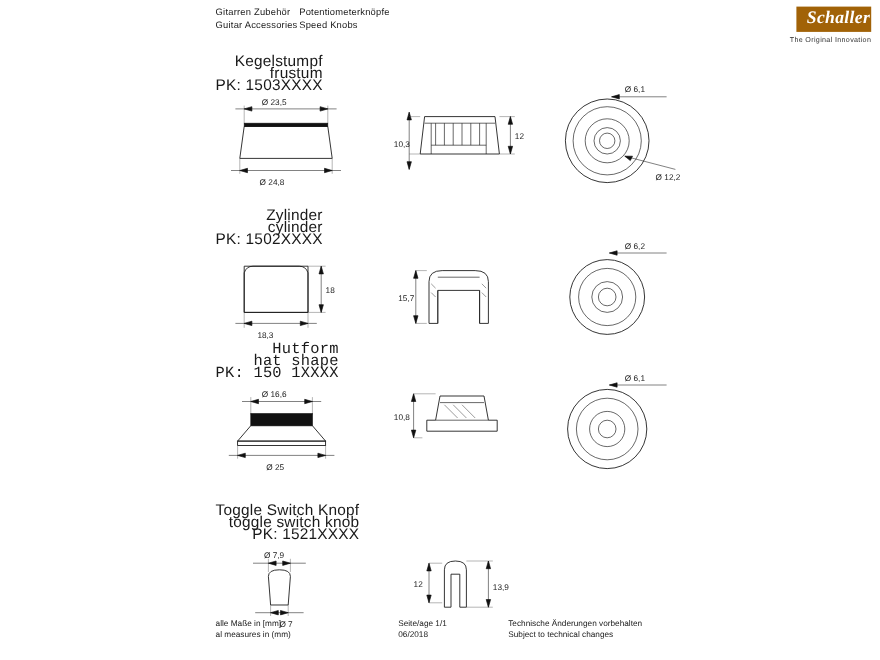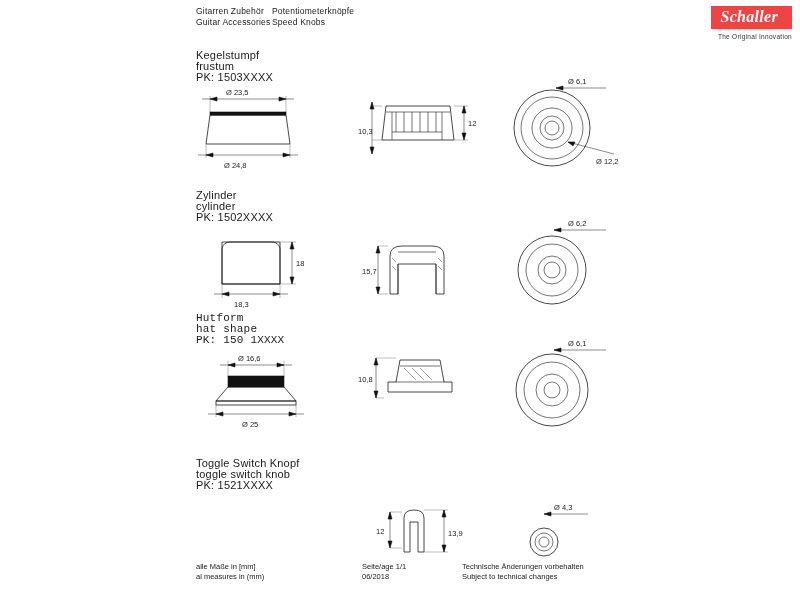--- a/index.html
+++ b/index.html
@@ -15,26 +15,26 @@
 
   
   .header{position:absolute;left:196px;top:6px;width:600px;height:40px;}
   .hdr-col{position:absolute;font-size:8.5px;line-height:11px;letter-spacing:.2px;}
   .hdr-col .de{color:#1a1a1a;}
   .hdr-col .en{color:#1a1a1a;}
   .hdr-c1{left:0;top:0;}
   .hdr-c2{left:76px;top:0;}
 
   .logo{position:absolute;right:4px;top:0px;width:172px;text-align:right;}
-  .logo-box{display:inline-block;background:#ef4444;color:#fff;font-family:"Liberation Serif",serif;
-    font-style:italic;font-weight:bold;font-size:16px;padding:2px 14px 3px 9px;letter-spacing:.3px;}
+  .logo-box{display:inline-block;background:#a16207;color:#fff;font-family:"Liberation Serif",serif;
+    font-style:italic;font-weight:bold;font-size:16px;padding:2px 1px 3px 9px;letter-spacing:.3px;}
   .logo-sub{display:block;margin-top:4px;font-size:6.5px;color:#333;letter-spacing:.3px;}
 
   
-  .sec-label{position:absolute;font-size:11px;line-height:11px;letter-spacing:.2px;}
+  .sec-label{position:absolute;font-size:14px;line-height:11px;letter-spacing:.2px;text-align:right;}
   .sec-label .l1{}
   .sec-label .l2{}
   .sec-label .l3{}
 
   
   .dwg{position:absolute;}
   svg{display:block;overflow:visible;}
   .ln{stroke:#1a1a1a;stroke-width:.8;fill:none;}
   .thin{stroke:#1a1a1a;stroke-width:.6;fill:none;}
   .dim{stroke:#1a1a1a;stroke-width:.5;fill:none;}
@@ -69,21 +69,21 @@
       <span class="logo-sub">The Original Innovation</span>
     </div>
   </div>
 
   <div class="sec-label" style="left:196px;top:50px;">
     <div class="l1">Kegelstumpf</div>
     <div class="l2">frustum</div>
     <div class="l3">PK: 1503XXXX</div>
   </div>
 
-  <div class="dwg" style="left:188px;top:82px;">
+  <div class="dwg" style="left:200px;top:82px;">
     <svg width="140" height="90">
 
       <line class="ext" x1="22" y1="30" x2="22" y2="14"></line>
       <line class="ext" x1="98" y1="30" x2="98" y2="14"></line>
       <line class="dim" x1="14" y1="17" x2="106" y2="17"></line>
       <path class="fillblk" d="M22,17 l7,-2 l0,4 z"></path>
       <path class="fillblk" d="M98,17 l-7,-2 l0,4 z"></path>
       <text x="38" y="13">Ø 23,5</text>
 
       <rect class="fillblk" x="22" y="30" width="76" height="3"></rect>
@@ -265,49 +265,56 @@
       <circle class="thin" cx="56" cy="58" r="8"></circle>
     </svg>
   </div>
 
   <div class="sec-label" style="left:196px;top:458px;">
     <div class="l1">Toggle Switch Knopf</div>
     <div class="l2">toggle switch knob</div>
     <div class="l3">PK: 1521XXXX</div>
   </div>
 
+  <div class="dwg" style="left:196px;top:498px;">
+    <svg width="140" height="75">
+      <line class="ext" x1="48" y1="22" x2="48" y2="10"></line>
+      <line class="ext" x1="68" y1="22" x2="68" y2="10"></line>
+      <line class="dim" x1="34" y1="14" x2="82" y2="14"></line>
+      <path class="fillblk" d="M48,14 l7,-2 l0,4 z"></path>
+      <path class="fillblk" d="M68,14 l-7,-2 l0,4 z"></path>
+      <text x="44" y="9">Ø 7,9</text>
+      <path class="ln" d="M48,26 Q48,20 58,20 Q68,20 68,26 L66,52 L50,52 Z"></path>
+      <line class="ext" x1="50" y1="52" x2="50" y2="62"></line>
+      <line class="ext" x1="66" y1="52" x2="66" y2="62"></line>
+      <line class="dim" x1="36" y1="59" x2="80" y2="59"></line>
+      <path class="fillblk" d="M50,59 l7,-2 l0,4 z"></path>
+      <path class="fillblk" d="M66,59 l-7,-2 l0,4 z"></path>
+      <text x="58" y="72">Ø 7</text>
+    </svg>
+  </div>
 
   <div class="dwg" style="left:356px;top:492px;">
     <svg width="130" height="80">
       <line class="dim" x1="34" y1="20" x2="34" y2="56"></line>
       <path class="fillblk" d="M34,20 l-2,7 l4,0 z"></path>
       <path class="fillblk" d="M34,56 l-2,-7 l4,0 z"></path>
       <text x="20" y="42">12</text>
       <line class="ext" x1="46" y1="20" x2="34" y2="20"></line>
       <line class="ext" x1="46" y1="56" x2="34" y2="56"></line>
       <path class="ln" d="M48,26 Q48,18 58,18 Q68,18 68,26 L68,60 L62,60 L62,30 L54,30 L54,60 L48,60 Z"></path>
       <line class="ext" x1="68" y1="18" x2="92" y2="18"></line>
       <line class="ext" x1="68" y1="60" x2="92" y2="60"></line>
       <line class="dim" x1="88" y1="18" x2="88" y2="60"></line>
       <path class="fillblk" d="M88,18 l-2,7 l4,0 z"></path>
       <path class="fillblk" d="M88,60 l-2,-7 l4,0 z"></path>
       <text x="92" y="44">13,9</text>
     </svg>
   </div>
 
-  <div class="dwg" style="left:496px;top:492px;">
-    <svg width="150" height="80">
-      <line class="dim" x1="48" y1="22" x2="92" y2="22"></line>
-      <path class="fillblk" d="M48,22 l7,-2 l0,4 z"></path>
-      <text x="58" y="18">Ø 4,3</text>
-      <circle class="ln" cx="48" cy="50" r="14"></circle>
-      <circle class="thin" cx="48" cy="50" r="9"></circle>
-      <circle class="thin" cx="48" cy="50" r="5"></circle>
-    </svg>
-  </div>
 
   <div class="footer">
     <div class="f-col f1">
       <div>alle Maße in [mm]</div>
       <div>al measures in (mm)</div>
     </div>
     <div class="f-col f2">
       <div>Seite/age 1/1</div>
       <div>06/2018</div>
     </div>

